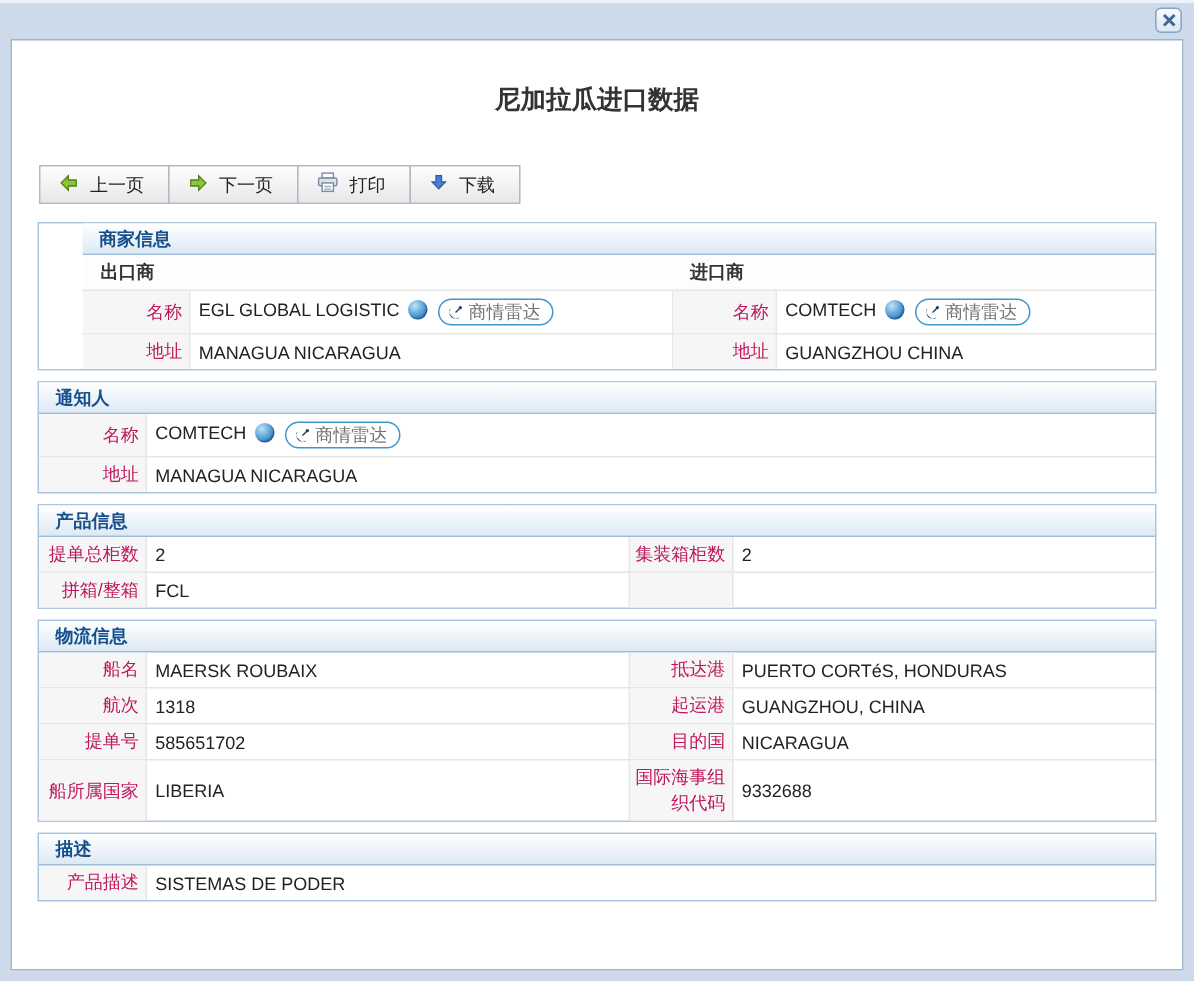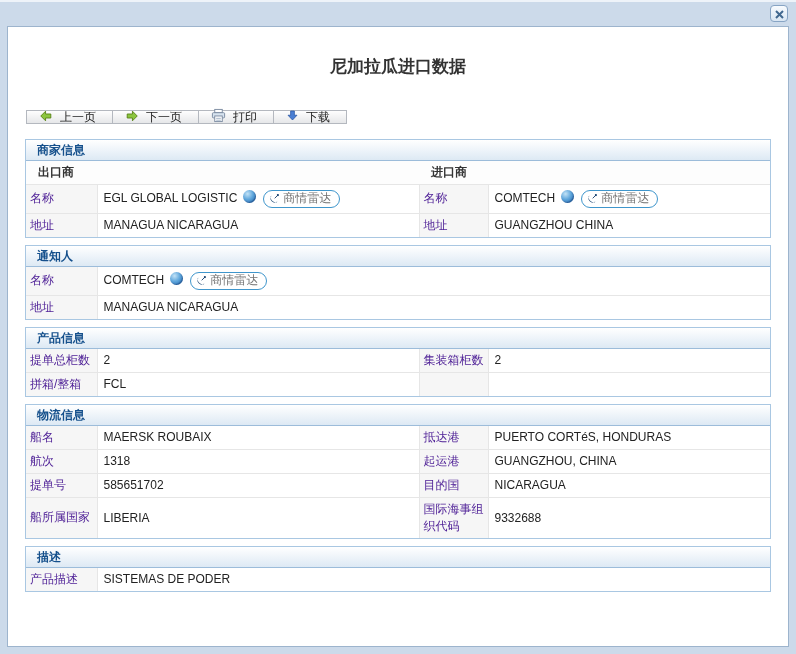--- a/index.html
+++ b/index.html
@@ -20,42 +20,42 @@
     position:absolute;top:26px;left:7px;right:7px;bottom:7px;
     background:#fff;border:1px solid #9db4cd;box-sizing:border-box;overflow:hidden;
   }
   .page-title{
     text-align:center;font-size:17px;font-weight:bold;color:#333;
     margin-top:30px;line-height:20px;
   }
   .toolbar{margin:33px 0 0 18px;display:inline-flex;}
   .tbtn{
     display:inline-flex;align-items:center;gap:7px;
-    padding:4px 16px 4px 12px;height:14px;box-sizing:border-box;
+    padding:4px 16px 4px 12px;height:26px;box-sizing:border-box;
     border:1px solid #b4b8bf;margin-left:-1px;
     background:linear-gradient(#fefefe,#e6e7e9);
     font-size:12px;color:#222;cursor:pointer;white-space:nowrap;
   }
   .tbtn:first-child{margin-left:0;}
   .tbtn svg{flex:0 0 auto;}
 
   .section{margin:7px 17px 0;border:1px solid #a9c7e2;}
-  .section.first{margin-top:12px;}
+  .section.first{margin-top:12px;padding-left:29px;}
   .sec-header{
     height:20px;line-height:20px;padding-left:11px;
     font-size:12px;font-weight:bold;color:#15508c;
     background:linear-gradient(#ffffff,#dde9f4);
     border-bottom:1px solid #9cbcda;
   }
   table{width:100%;border-collapse:collapse;table-layout:fixed;font-size:12px;color:#222;}
   td{border-bottom:1px solid #e6e6e6;padding:3px 6px;height:17px;vertical-align:middle;
      overflow:hidden;white-space:nowrap;}
   td.wrap{white-space:normal;}
   tr:last-child td{border-bottom:none;}
-  td.lbl{background:#f6f6f6;color:#4c1d95;text-align:left;border-right:1px solid #e6e6e6;
+  td.lbl{background:#f6f6f6;color:#be185d;text-align:right;border-right:1px solid #e6e6e6;
          padding:3px 4px;}
   td.mid{border-right:1px solid #e6e6e6;}
   tr.subhdr td{font-weight:bold;color:#333;background:#fdfdfd;text-align:left;padding-left:12px;}
   tr.tall td{height:22px;}
 
   .globe-icon{
     display:inline-block;width:13px;height:13px;border-radius:50%;
     background:radial-gradient(circle at 35% 30%, #c2e2f6 0%, #5ea6dc 45%, #1d5fa8 100%);
     vertical-align:-2px;margin-left:6px;
     box-shadow:inset -1px -1px 1px rgba(0,30,80,.35);

